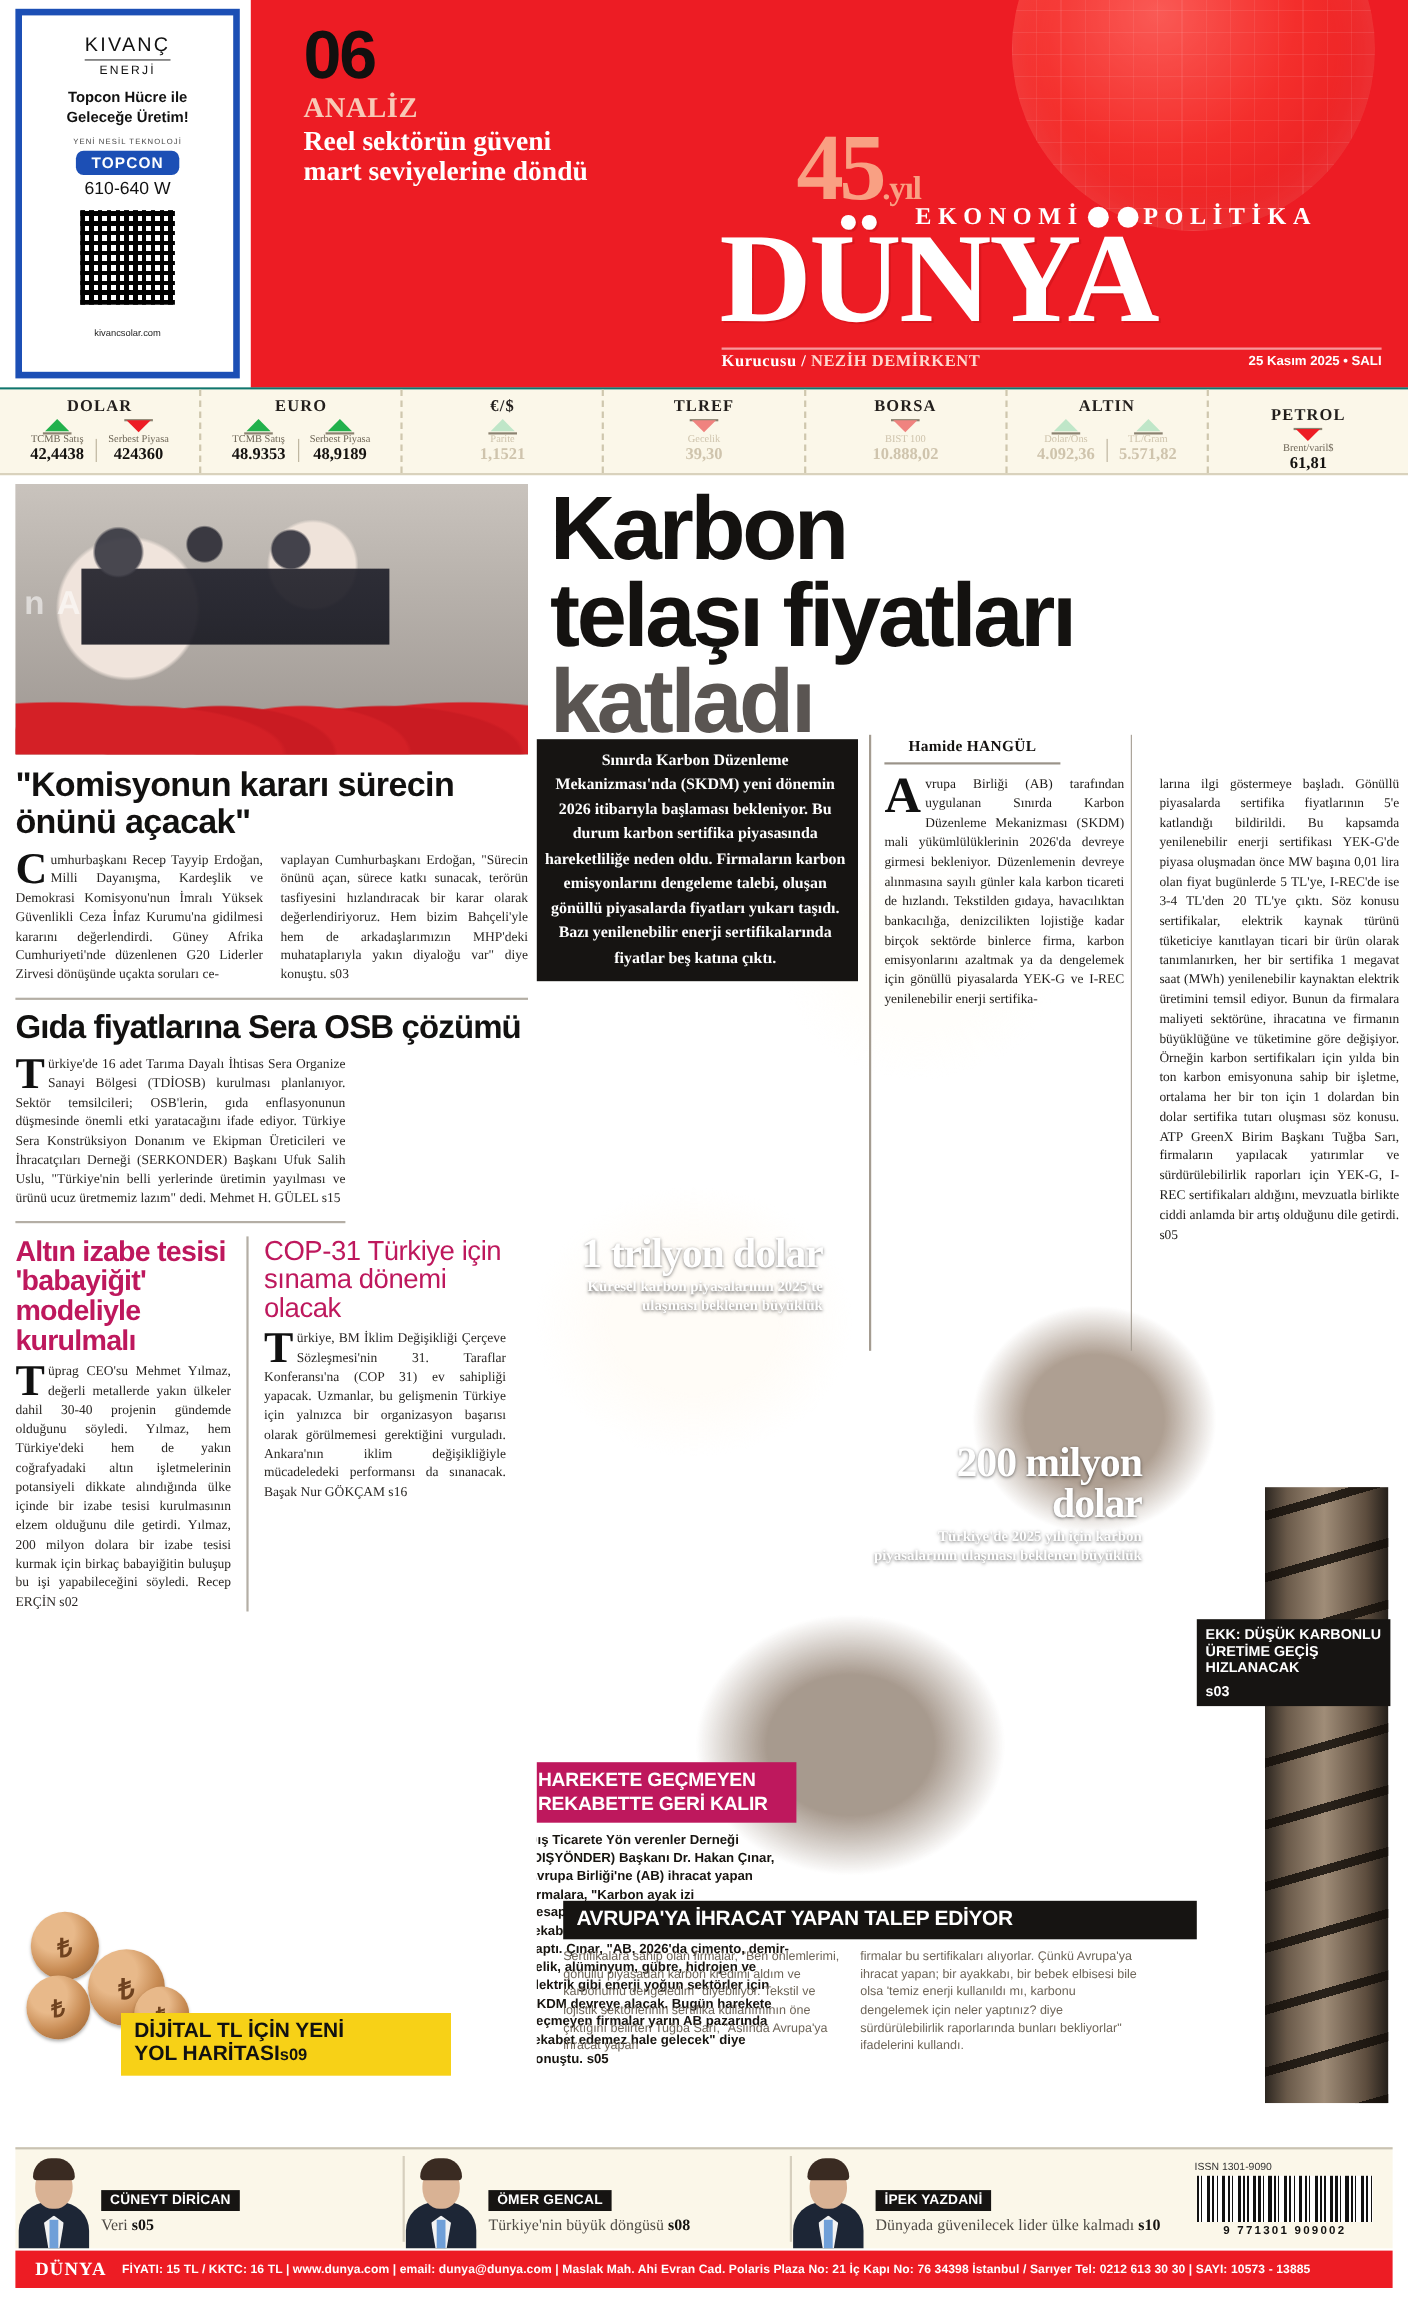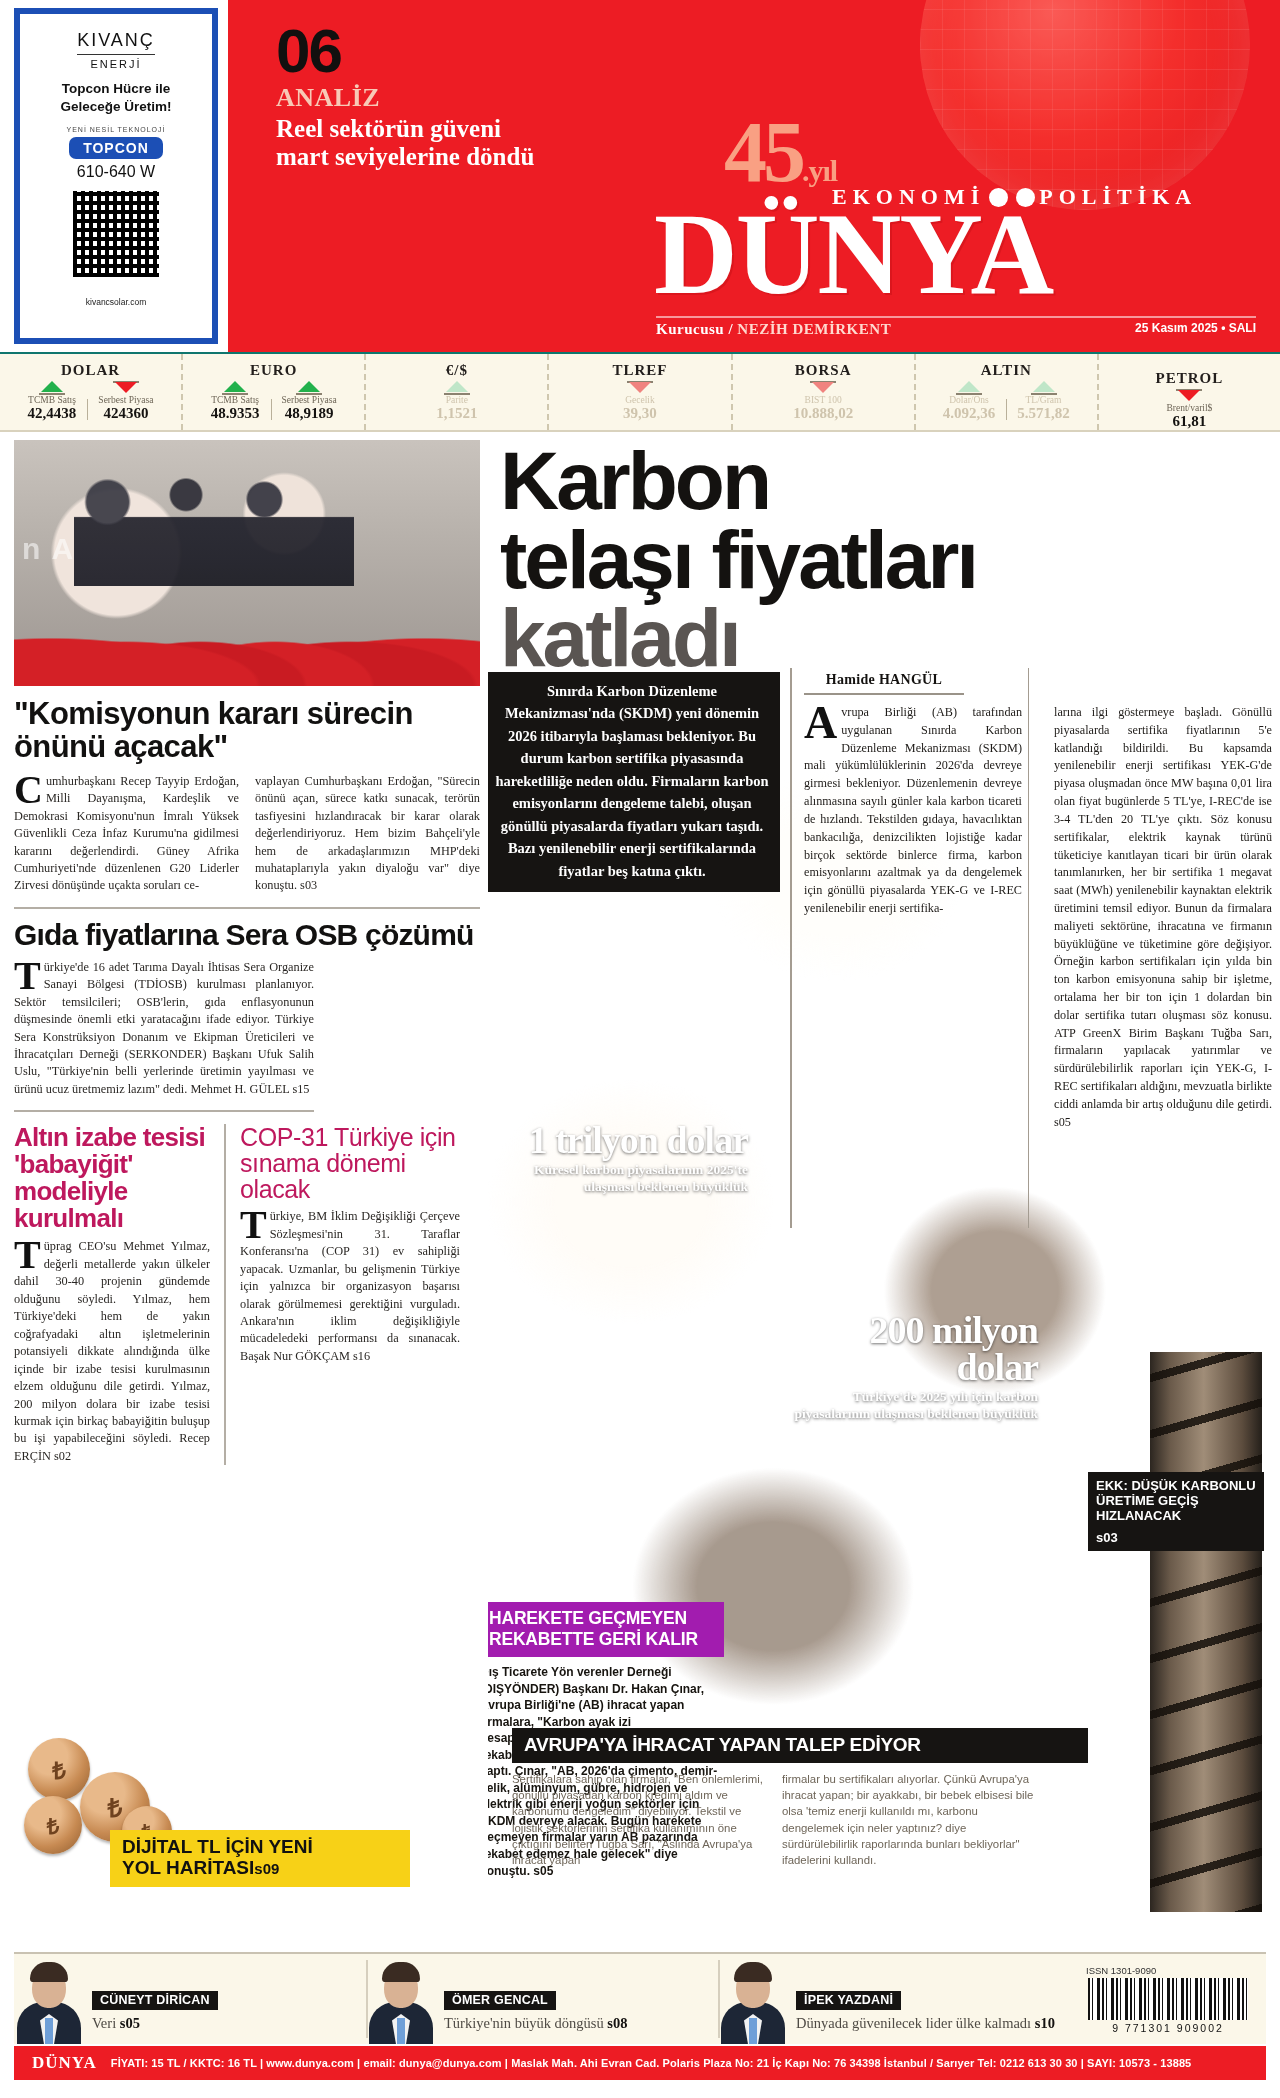--- a/index.html
+++ b/index.html
@@ -199,21 +199,21 @@
   .stat-a { left:20px; top:690px; width:240px; }
   .stat-b { left:300px; top:880px; width:250px; }
 
   .ekk { position:absolute; right:16px; top:1040px; width:176px; z-index:8; }
   .ekk .hd { background:#161412; color:#fff; font-family:"Liberation Sans", sans-serif; font-weight:bold;
              font-size:13px; line-height:1.16; padding:6px 8px 7px; }
   .ekk .pg { background:#161412; color:#fff; font-family:"Liberation Sans", sans-serif; font-weight:bold;
              font-size:13px; padding:0 8px 6px; }
 
   .hrk { position:absolute; left:-8px; top:1170px; width:244px; z-index:8; }
-  .hrk .hd { background:#a21caf; color:#fff; font-family:"Liberation Sans", sans-serif; font-weight:bold;
+  .hrk .hd { background:#be185d; color:#fff; font-family:"Liberation Sans", sans-serif; font-weight:bold;
              font-size:17.5px; line-height:1.2; padding:6px 9px 7px; letter-spacing:-.2px; }
   .hrk .tx { font-family:"Liberation Sans", sans-serif; font-weight:bold; font-size:12px; line-height:1.38;
              color:#17140f; margin-top:7px; }
 
   .avr { position:absolute; left:24px; top:1296px; width:576px; z-index:8; }
   .avr .hd { background:#161412; color:#fff; font-family:"Liberation Sans", sans-serif; font-weight:bold;
              font-size:19px; padding:6px 12px 7px; letter-spacing:-.3px; }
   .avr .cols { display:flex; gap:18px; margin-top:8px; }
   .avr .cols div { width:252px; font-family:"Liberation Sans", sans-serif; font-size:11.4px; line-height:1.42;
                    color:#6e6558; }
@@ -236,21 +236,21 @@
   .ctext { padding-bottom:12px; }
   .cname { display:inline-block; background:#161412; color:#fff; font-family:"Liberation Sans", sans-serif;
            font-weight:bold; font-size:12.5px; padding:2px 8px 3px; letter-spacing:.2px; }
   .cdesc { font-family:"Liberation Serif", serif; font-size:14.5px; line-height:1.25; color:#4e4a44; margin-top:4px; }
   .cdesc b { color:#141210; }
 
   .barcode-box { flex:0 0 196px; display:flex; flex-direction:column; align-items:center; justify-content:center; position:relative; }
   .issn { font-family:"Liberation Sans", sans-serif; font-size:9.5px; color:#333; align-self:flex-start; margin-left:16px; }
   .bars { width:160px; height:42px; margin-top:2px;
      background: repeating-linear-gradient(90deg,#111 0 2px, #fff 2px 4px, #111 4px 5px, #fff 5px 9px, #111 9px 12px, #fff 12px 14px); }
-  .barnum { font-family:"Liberation Sans", sans-serif; font-size:10.5px; color:#111; margin-top:2px; letter-spacing:2px; }
+  .barnum { font-family:"Liberation Sans", sans-serif; font-size:10.5px; color:#111; margin-top:2px; letter-spacing:2px;font-weight:bold; }
 
   .footer { position:absolute; left:14px; top:2046px; width:1252px; height:34px; background:#ed1c24;
             display:flex; align-items:center; padding-left:18px; gap:14px; }
   .f-logo { font-family:"Liberation Serif", serif; font-weight:bold; font-size:17px; color:#fff; letter-spacing:1px; }
   .f-txt { font-family:"Liberation Sans", sans-serif; font-weight:bold; font-size:11px; color:#fff; letter-spacing:.1px; }
 </style>
 </head>
 <body>
 
 <div class="page">

